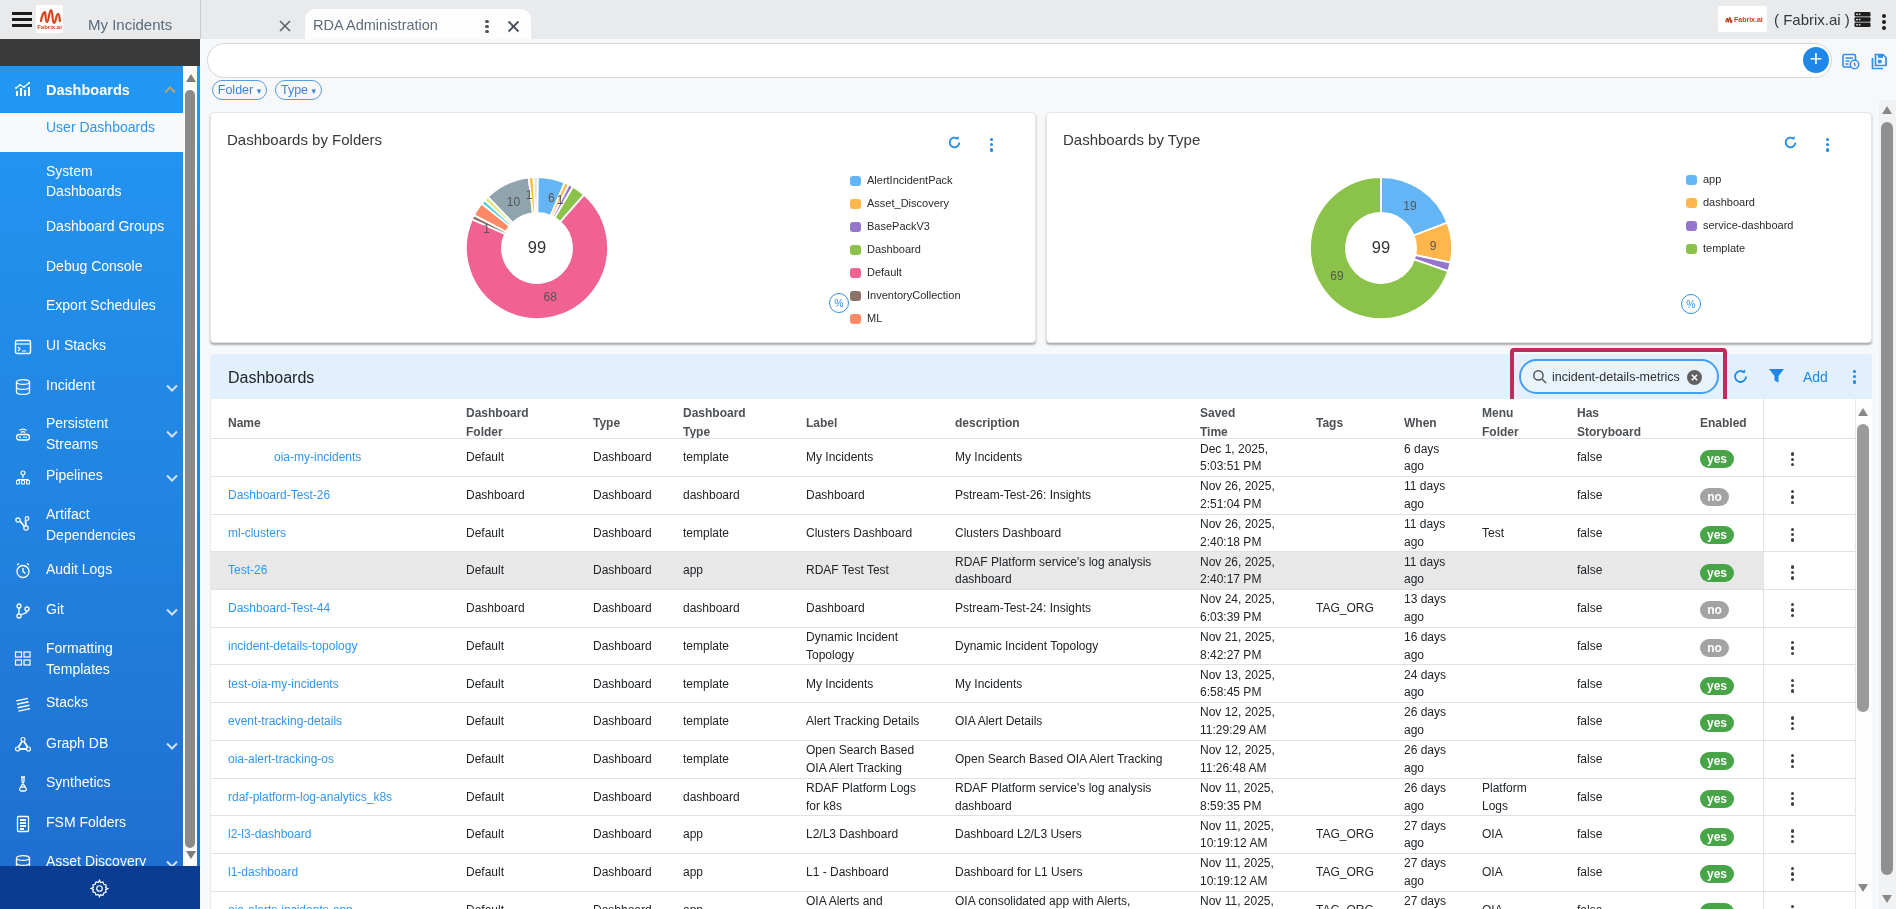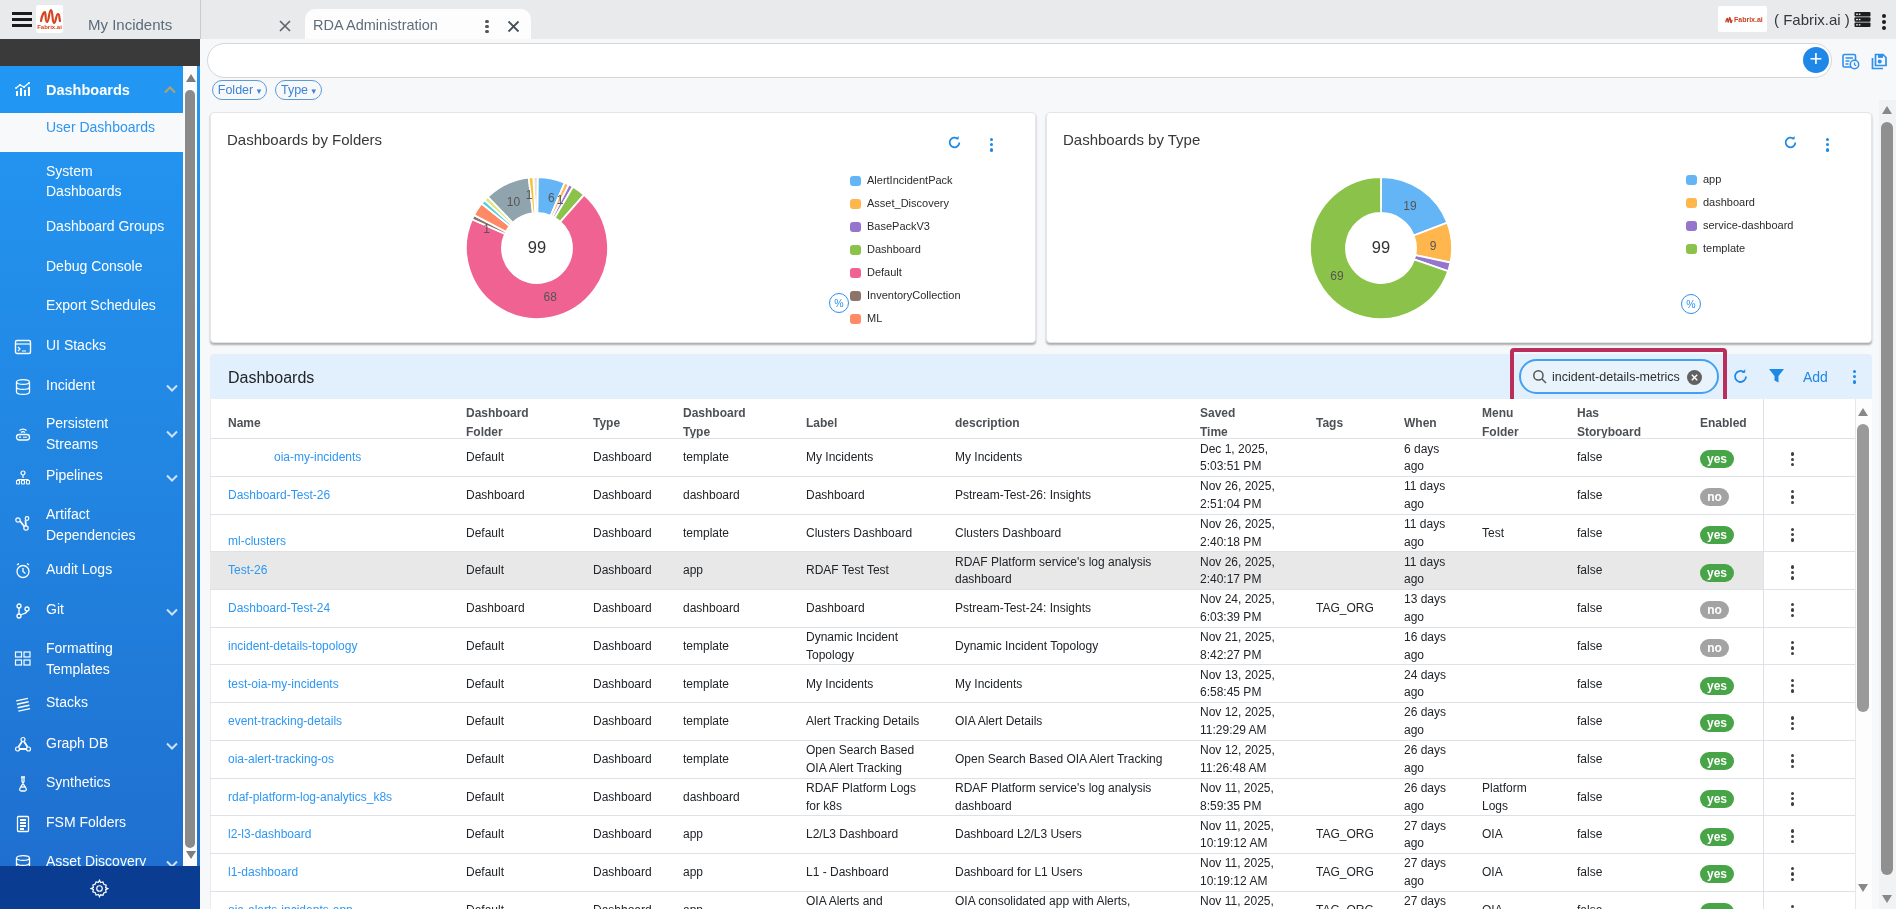--- a/index.html
+++ b/index.html
@@ -223,21 +223,21 @@
 <div class="cell" style="left:1200px;top:478.2px;">Nov 26, 2025,<br>2:51:04 PM</div>
 <div class="cell" style="left:1404px;top:478.2px;">11 days<br>ago</div>
 <div class="cell" style="left:1577px;top:486.9px;">false</div>
 <div class="pill" style="left:1700px;top:488.1px;width:29px;background:#a3a3a3">no</div>
 <div class="abs dots3 adots" style="left:1791px;top:487.9px">
     <i></i>
     <i></i>
     <i></i>
   </div>
 <div class="abs" style="left:210px;top:513.6px;width:1645px;height:1px;background:#dee2e6"></div>
-<div class="cell link" style="left:228px;top:524.7px;margin-top:8px;">ml-clusters</div>
+<div class="cell link" style="left:228px;top:524.7px;">ml-clusters</div>
 <div class="cell" style="left:466px;top:524.7px;">Default</div>
 <div class="cell" style="left:593px;top:524.7px;">Dashboard</div>
 <div class="cell" style="left:683px;top:524.7px;">template</div>
 <div class="cell" style="left:806px;top:524.7px;">Clusters Dashboard</div>
 <div class="cell" style="left:955px;top:524.7px;">Clusters Dashboard</div>
 <div class="cell" style="left:1200px;top:515.9px;">Nov 26, 2025,<br>2:40:18 PM</div>
 <div class="cell" style="left:1404px;top:515.9px;">11 days<br>ago</div>
 <div class="cell" style="left:1482px;top:524.7px;">Test</div>
 <div class="cell" style="left:1577px;top:524.7px;">false</div>
 <div class="pill" style="left:1700px;top:525.9px;background:#47a447">yes</div>
@@ -257,21 +257,21 @@
 <div class="cell" style="left:1200px;top:553.6px;">Nov 26, 2025,<br>2:40:17 PM</div>
 <div class="cell" style="left:1404px;top:553.6px;">11 days<br>ago</div>
 <div class="cell" style="left:1577px;top:562.4px;">false</div>
 <div class="pill" style="left:1700px;top:563.6px;background:#47a447">yes</div>
 <div class="abs dots3 adots" style="left:1791px;top:563.4px">
     <i></i>
     <i></i>
     <i></i>
   </div>
 <div class="abs" style="left:210px;top:589.0px;width:1645px;height:1px;background:#dee2e6"></div>
-<div class="cell link" style="left:228px;top:600.1px;">Dashboard-Test-24</div>
+<div class="cell link" style="left:228px;top:600.1px;">Dashboard-Test-44</div>
 <div class="cell" style="left:466px;top:600.1px;">Dashboard</div>
 <div class="cell" style="left:593px;top:600.1px;">Dashboard</div>
 <div class="cell" style="left:683px;top:600.1px;">dashboard</div>
 <div class="cell" style="left:806px;top:600.1px;">Dashboard</div>
 <div class="cell" style="left:955px;top:600.1px;">Pstream-Test-24: Insights</div>
 <div class="cell" style="left:1200px;top:591.3px;">Nov 24, 2025,<br>6:03:39 PM</div>
 <div class="cell" style="left:1316px;top:600.1px;">TAG_ORG</div>
 <div class="cell" style="left:1404px;top:591.3px;">13 days<br>ago</div>
 <div class="cell" style="left:1577px;top:600.1px;">false</div>
 <div class="pill" style="left:1700px;top:601.3px;width:29px;background:#a3a3a3">no</div>

